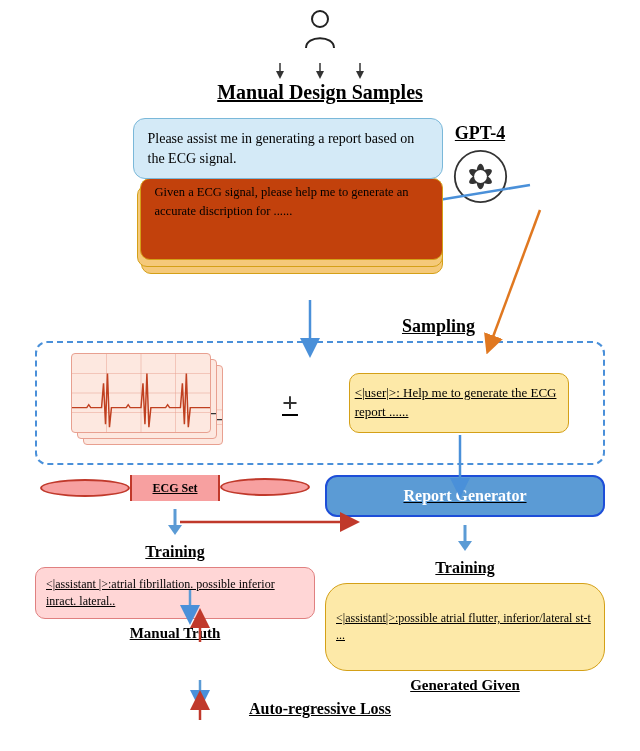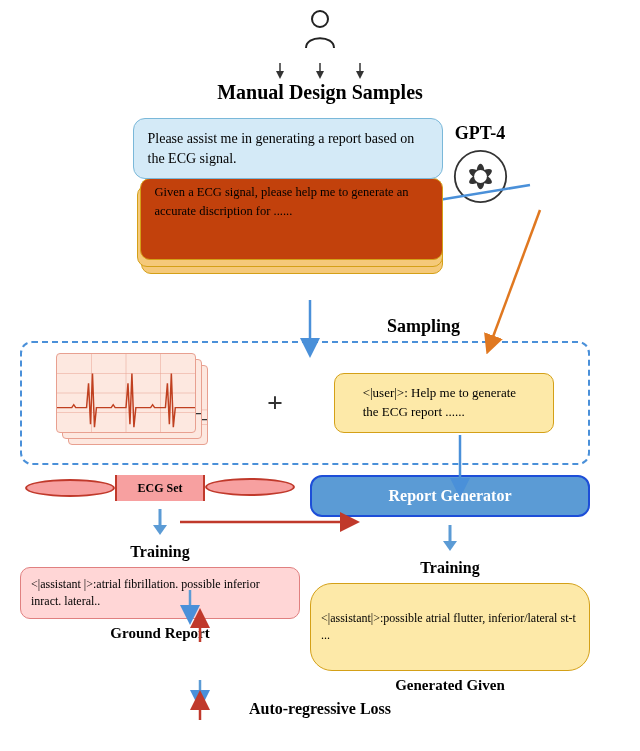--- a/index.html
+++ b/index.html
@@ -10,21 +10,23 @@
       font-family: 'Times New Roman', Times, serif;
       overflow: hidden;
       position: relative;
     }
     .diagram {
       width: 640px;
       height: 648px;
       position: relative;
       display: flex;
       flex-direction: column;
+      align-items: center;
       padding: 10px 20px;
+      text-decoration: underline;
     }
 
     
     .top-section {
       display: flex;
       flex-direction: column;
       align-items: center;
       width: 100%;
       margin-bottom: 6px;
     }
@@ -192,21 +194,21 @@
       font-size: 28px;
       font-weight: bold;
       color: #333;
     }
 
     
     .user-prompt {
       background: #fde9a8;
       border: 1.5px solid #d4a017;
       border-radius: 10px;
-      padding: 10px 28px;
+      padding: 10px 5px;
       font-size: 13px;
       line-height: 1.45;
       flex: 1;
       max-width: 220px;
     }
 
     
     .bottom-section {
       width: 95%;
       display: flex;
@@ -455,21 +457,21 @@
         <line x1="15" y1="2" x2="15" y2="22" stroke="#5b9bd5" stroke-width="3"></line>
         <polygon points="15,28 8,18 22,18" fill="#5b9bd5"></polygon>
       </svg>
 
       <div class="training-label">Training</div>
 
       <div class="ground-truth-box">
         <span>&lt;|assistant |&gt;:atrial fibrillation. possible inferior inract. lateral..</span>
       </div>
 
-      <div class="ground-truth-label">Ground Report</div>
+      <div class="ground-truth-label">Manual Truth</div>
     </div>
 
     <div class="right-col">
       <div class="report-gen-box">Report Generator</div>
 
       <svg width="30" height="30" viewBox="0 0 30 30">
         <line x1="15" y1="2" x2="15" y2="22" stroke="#5b9bd5" stroke-width="3"></line>
         <polygon points="15,28 8,18 22,18" fill="#5b9bd5"></polygon>
       </svg>
 

